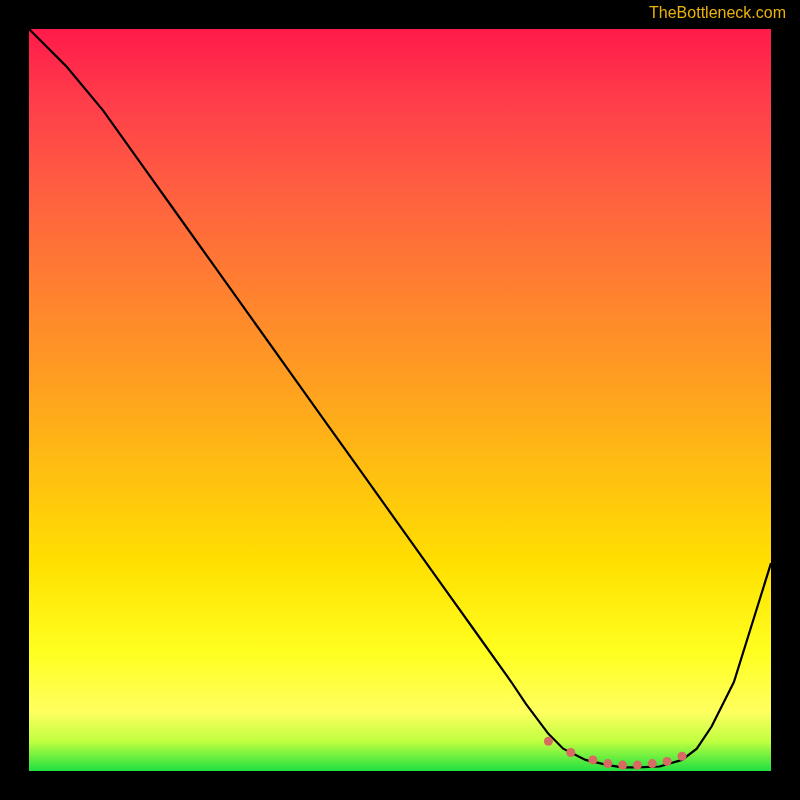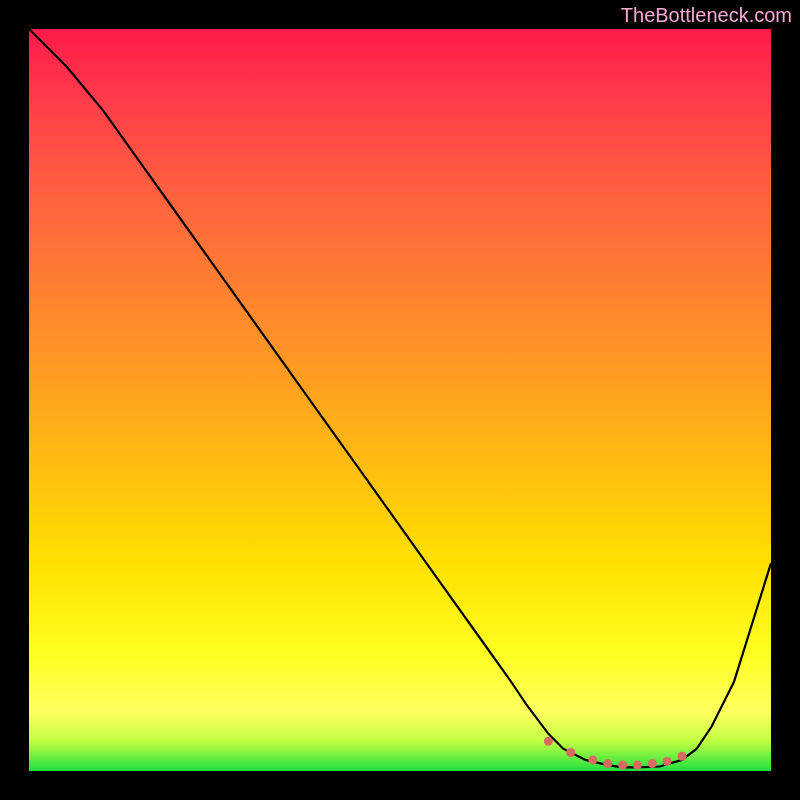--- a/index.html
+++ b/index.html
@@ -7,23 +7,23 @@
     padding: 0;
     width: 800px;
     height: 800px;
     background: #000;
     font-family: Arial, sans-serif;
     position: relative;
   }
   .watermark {
     position: absolute;
     top: 4px;
-    right: 8px;
-    color: #f9a8d4;
-    font-size: 20px;
+    right: 14px;
+    color: #eab308;
+    font-size: 16px;
     font-weight: 500;
     z-index: 10;
   }
   .plot-area {
     position: absolute;
     left: 29px;
     top: 29px;
     width: 742px;
     height: 742px;
     background: linear-gradient(to bottom,

